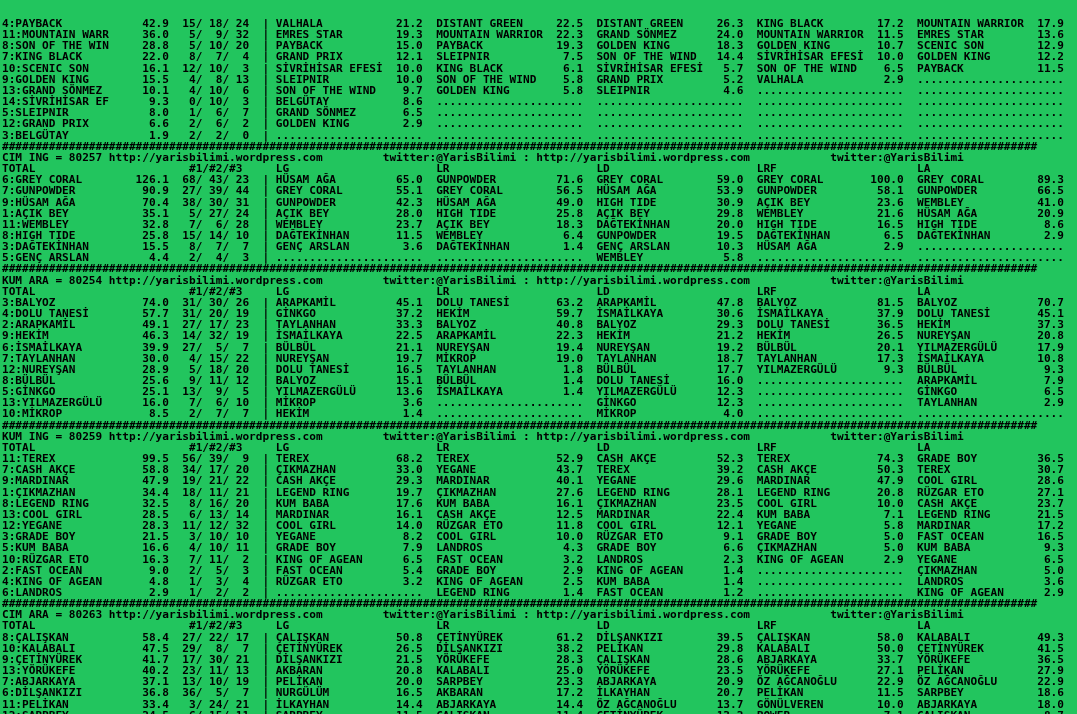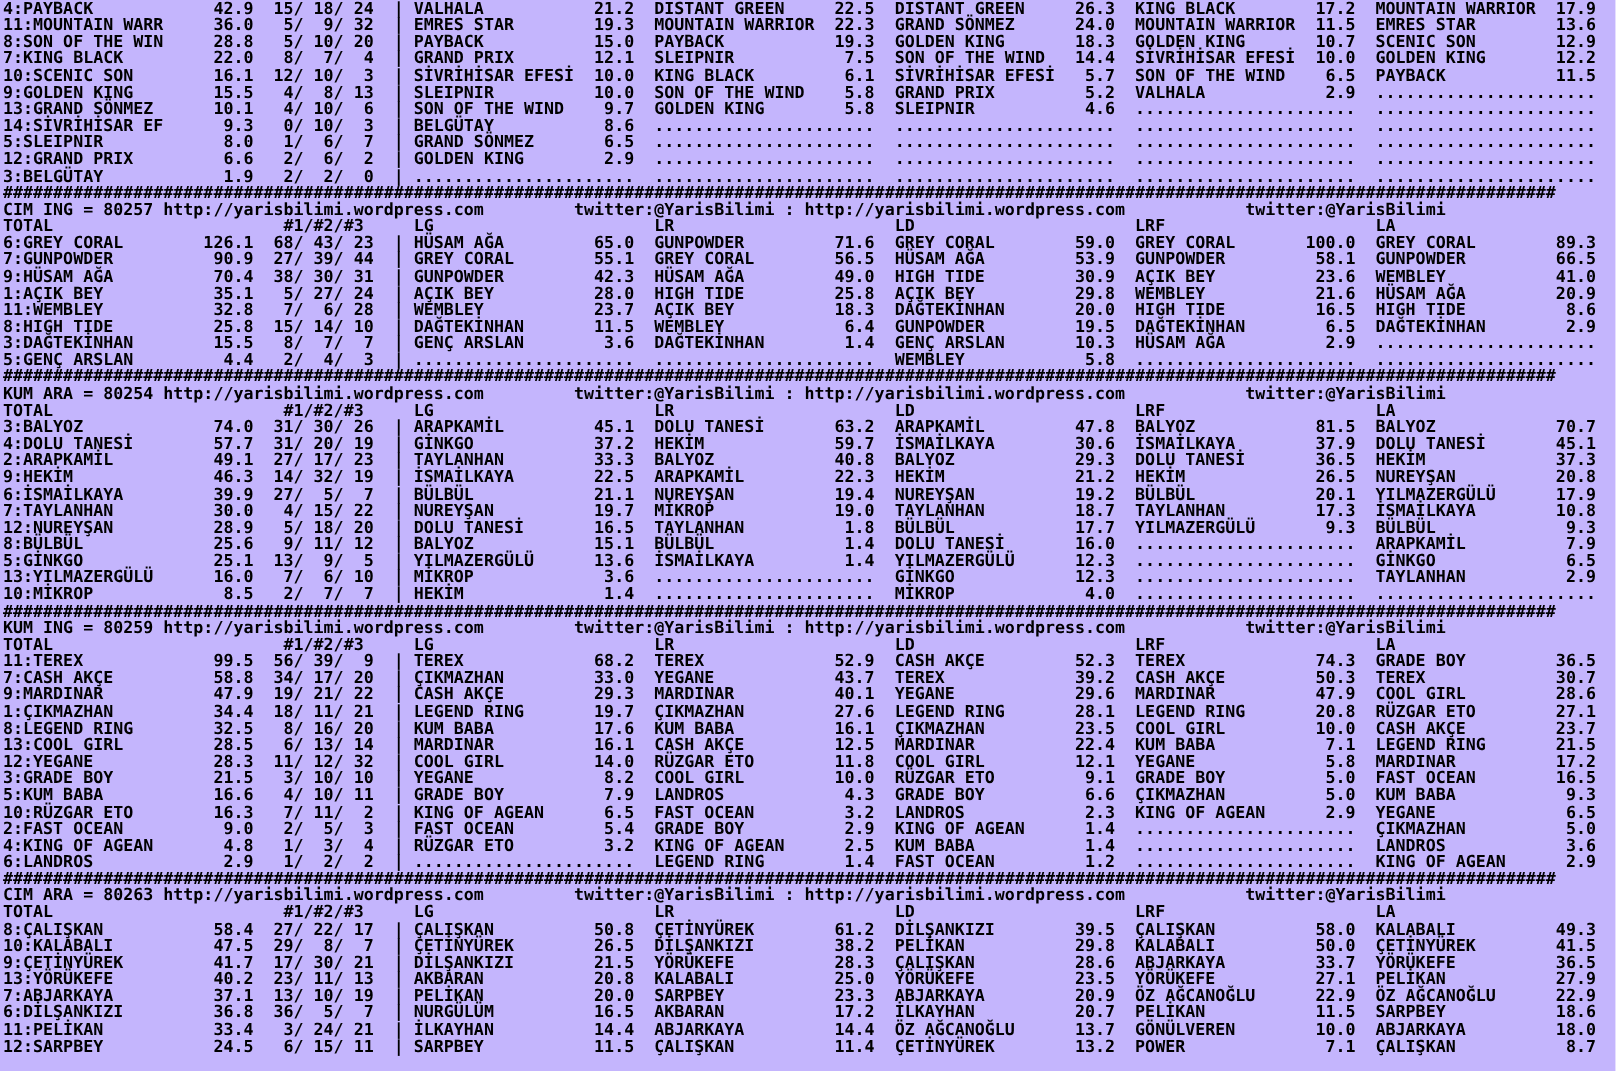--- a/index.html
+++ b/index.html
@@ -1,18 +1,18 @@
 <!DOCTYPE html>
 <html><head>
 <meta charset="utf-8">
 <style>
   html,body{margin:0;padding:0;background:#ffffff;}
   .screen{
-    width:1077px;height:714px;overflow:hidden;background:#c4b5fd;
-    box-sizing:border-box;padding:0 0 0 2px;
+    width:1077px;height:714px;overflow:hidden;background:#22c55e;
+    box-sizing:border-box;padding:18px 0 0 2px;
   }
   pre{
     margin:0;padding:0;border:0;
     font-family:"DejaVu Sans Mono","Liberation Mono",monospace;
     font-weight:700;
     font-size:11.1px;
     line-height:11.15px;
     color:#000000;
     white-space:pre;
   }

